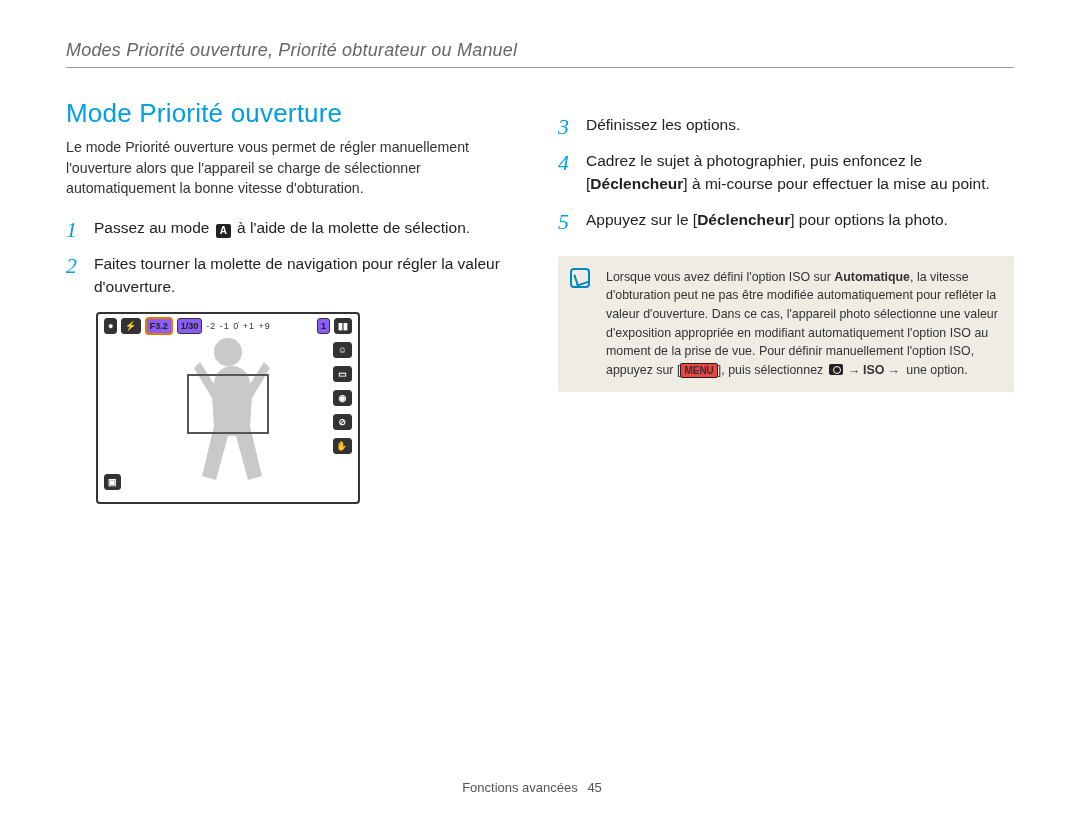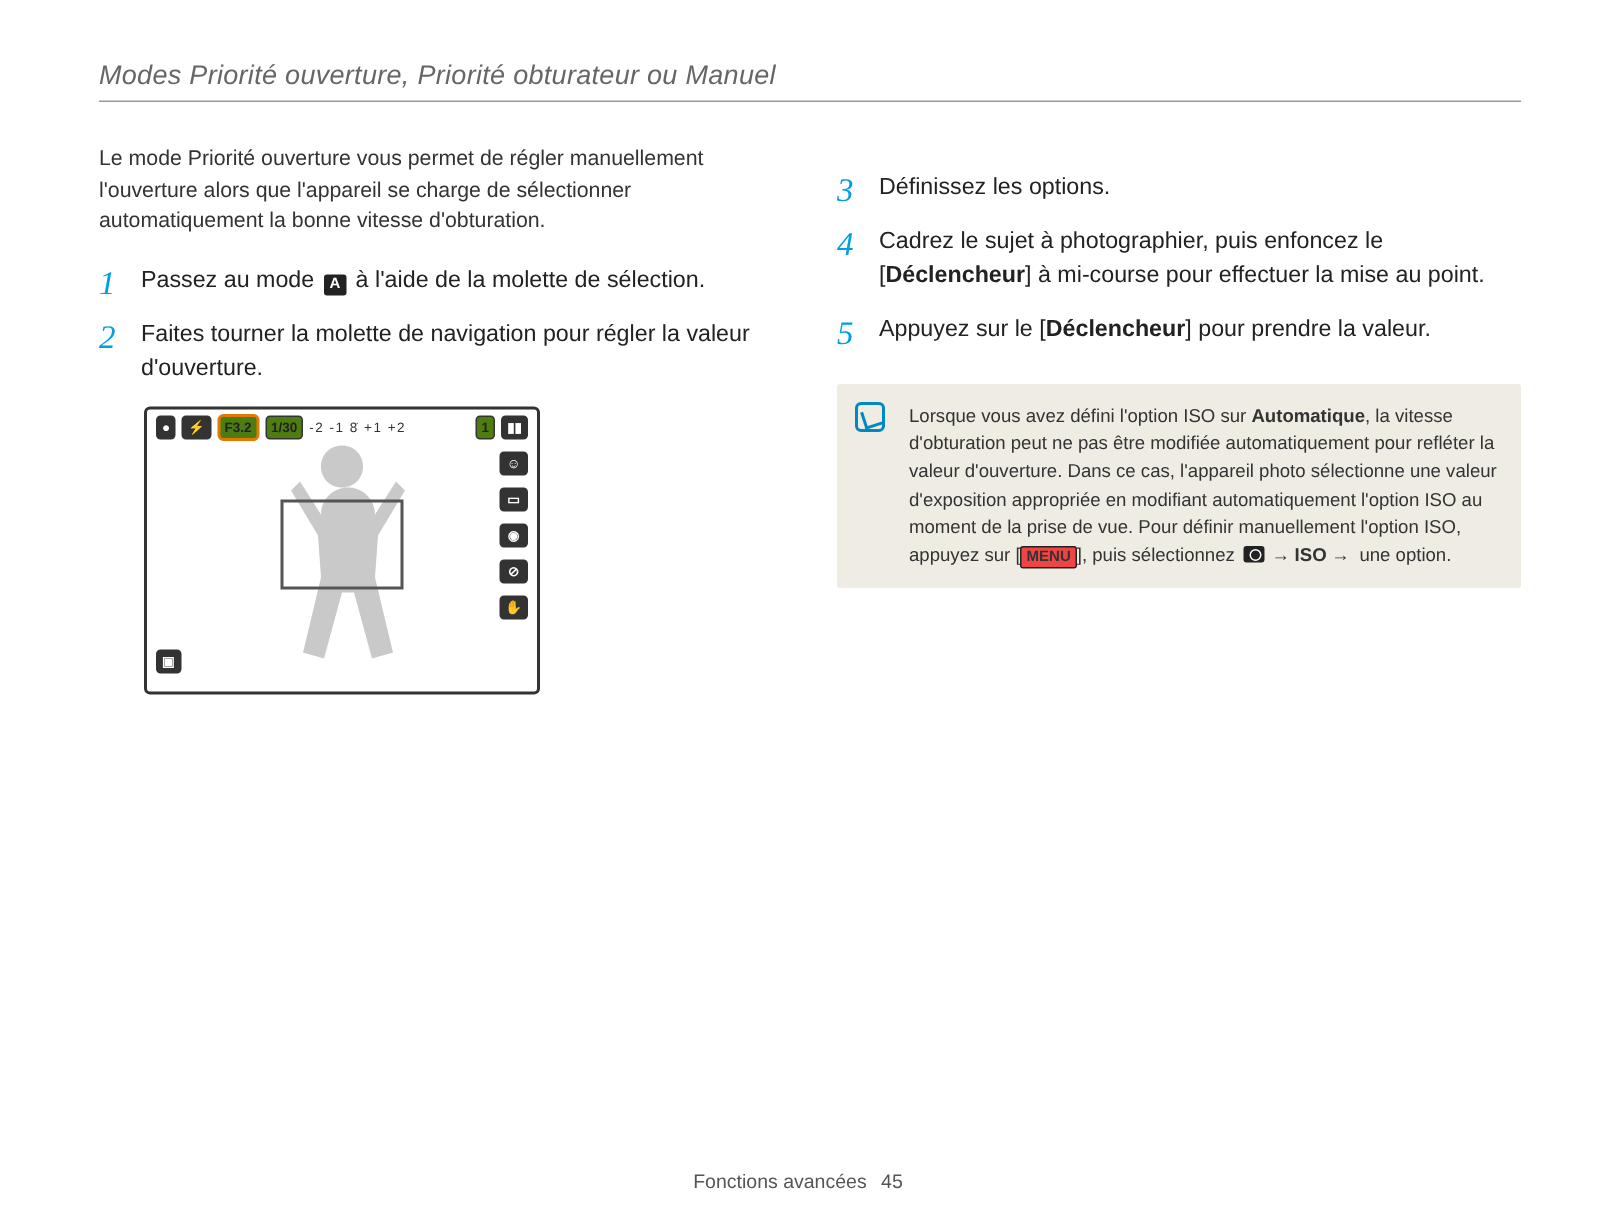--- a/index.html
+++ b/index.html
@@ -134,21 +134,21 @@
   .chip {
     display: inline-flex;
     align-items: center;
     justify-content: center;
     height: 14px;
     padding: 0 3px;
     border: 1px solid #333;
     border-radius: 3px;
     font-size: 9px;
     font-weight: bold;
-    background: #4d7c0f;
+    background: #8b5cf6;
   }
   .chip.dark { background: #333; color: #fff; }
   .chip.orange { border: 2px solid #e07a00; border-radius: 4px; }
   .spacer { flex: 1; }
   .tickbar {
     font-size: 9px;
     letter-spacing: 1px;
     color: #333;
   }
   .rightbar {
@@ -258,38 +258,39 @@
 <body>
 
 <div class="page">
 
   <div class="header-line">Modes Priorité ouverture, Priorité obturateur ou Manuel</div>
   <hr class="hr">
 
   <div class="columns">
 
     <div class="col">
+      <div class="section-title">Mode Priorité ouverture</div>
       <div class="intro">Le mode Priorité ouverture vous permet de régler manuellement l'ouverture alors que l'appareil se charge de sélectionner automatiquement la bonne vitesse d'obturation.</div>
 
       <ol class="steps">
         <li>
           <span>Passez au mode </span><span class="mode-icon">A</span><span> à l'aide de la molette de sélection.</span>
         </li>
         <li>
           <span>Faites tourner la molette de navigation pour régler la valeur d'ouverture.</span>
         </li>
       </ol>
 
       <div class="camera-screen">
         <div class="topbar">
           <span class="chip dark">●</span>
           <span class="chip dark">⚡</span>
           <span class="chip orange">F3.2</span>
           <span class="chip">1/30</span>
-          <span class="tickbar">-2 -1  8̇  +1 +2</span>
+          <span class="tickbar">-2 -1  0̇  +1 +9</span>
           <span class="spacer"></span>
           <span class="chip">1</span>
           <span class="chip dark">▮▮</span>
         </div>
 
         <div class="silhouette">
           <svg viewBox="0 0 100 160" width="100" height="160">
             <path fill="#c9c9c9" d="M50 6c8 0 14 6 14 14s-6 14-14 14-14-6-14-14 6-14 14-14zm-4 28h8c10 0 18 8 18 18l14-22 6 6-18 30-2 28 12 50-14 4-12-44-8 0-12 44-14-4 12-50-2-28-18-30 6-6 14 22c0-10 8-18 18-18z"></path>
           </svg>
         </div>
@@ -312,21 +313,21 @@
 
     <div class="col">
       <ol class="steps start3">
         <li>
           <span>Définissez les options.</span>
         </li>
         <li>
           <span>Cadrez le sujet à photographier, puis enfoncez le [</span><strong class="k">Déclencheur</strong><span>] à mi-course pour effectuer la mise au point.</span>
         </li>
         <li>
-          <span>Appuyez sur le [</span><strong class="k">Déclencheur</strong><span>] pour prendre la valeur.</span>
+          <span>Appuyez sur le [</span><strong class="k">Déclencheur</strong><span>] pour options la photo.</span>
         </li>
       </ol>
 
       <div class="note-box">
         <span class="note-icon"></span>
         <span>Lorsque vous avez défini l'option ISO sur </span><strong class="k">Automatique</strong><span>, la vitesse d'obturation peut ne pas être modifiée automatiquement pour refléter la valeur d'ouverture. Dans ce cas, l'appareil photo sélectionne une valeur d'exposition appropriée en modifiant automatiquement l'option ISO au moment de la prise de vue. Pour définir manuellement l'option ISO, appuyez sur [</span><span class="menu-icon">MENU</span><span>], puis sélectionnez </span><span class="cam-glyph"></span><span class="arrow">→</span><strong class="k">ISO</strong><span class="arrow">→</span><span> une option.</span>
       </div>
     </div>
 
   </div>

